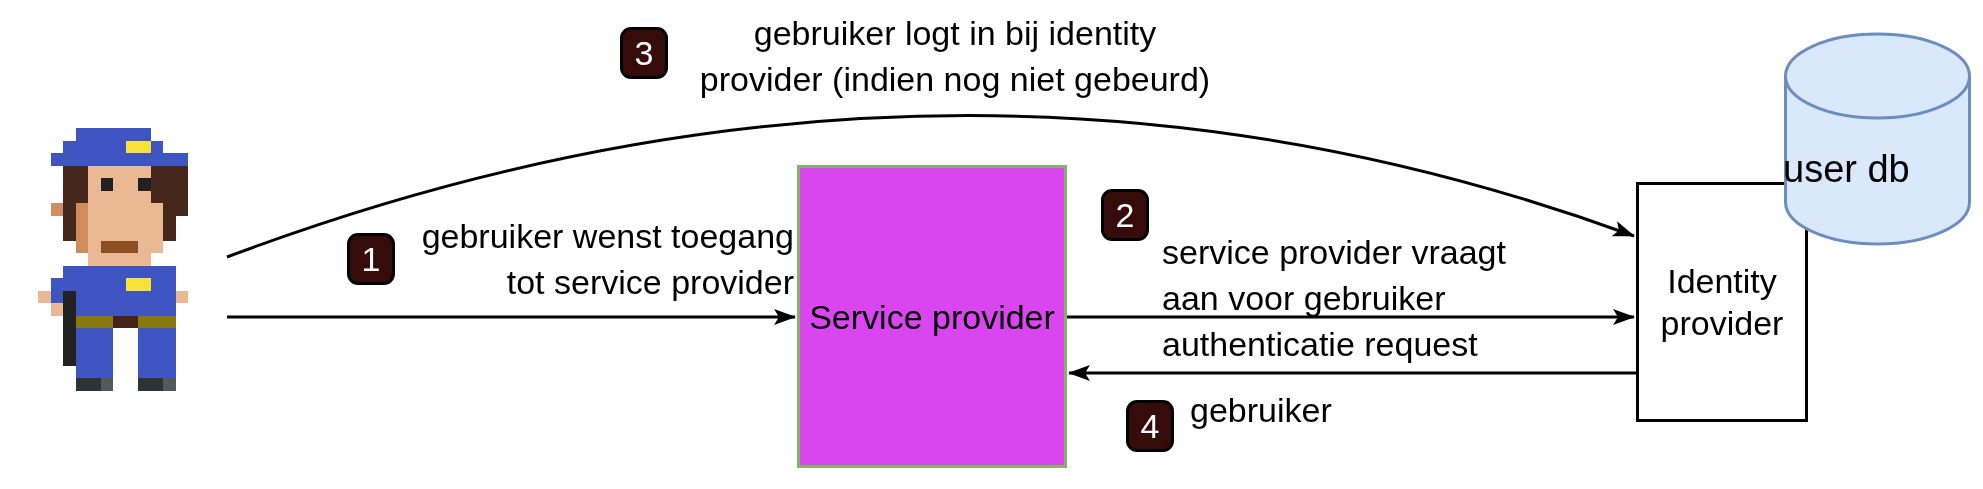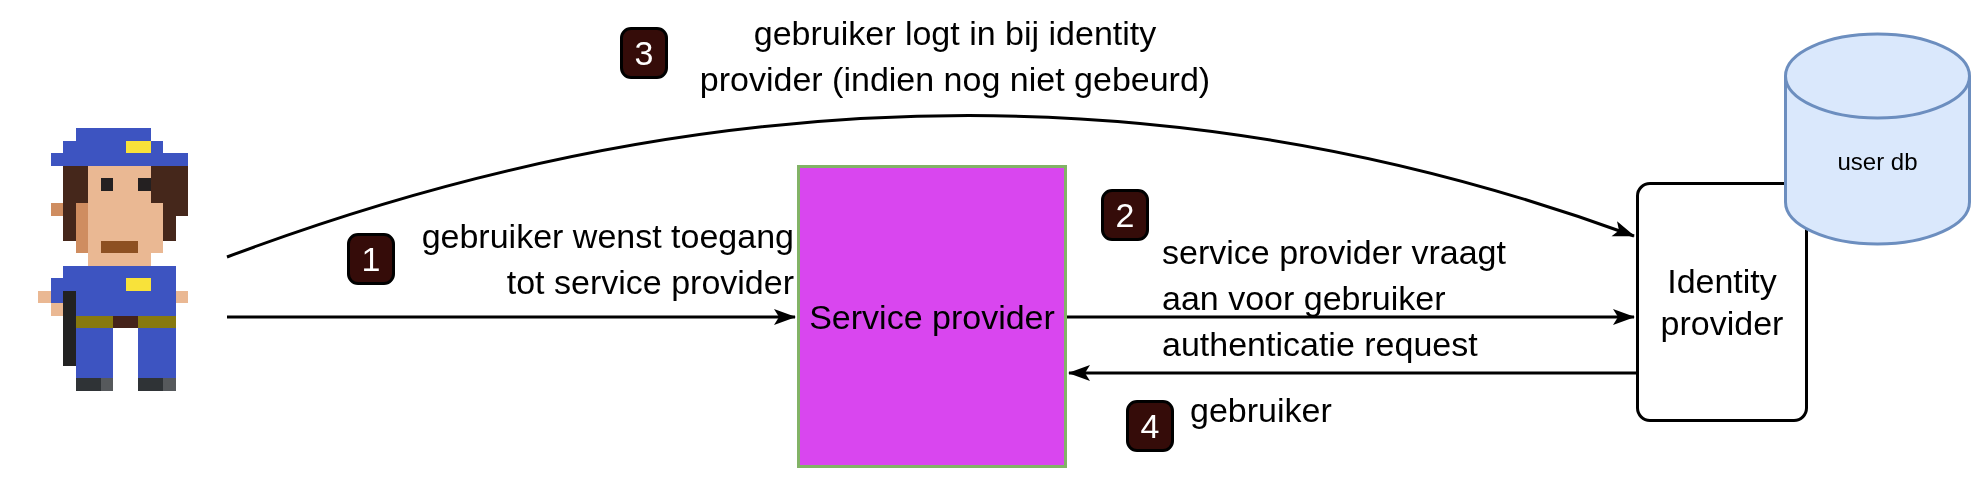--- a/index.html
+++ b/index.html
@@ -27,21 +27,21 @@
   }
   .node-identity{
     left:1636px;top:182px;width:172px;height:240px;
     border:3px solid;
     flex-direction:column;
     z-index:1;
   }
   .cylinder{position:absolute;left:1783px;top:31px;width:189px;height:216px;z-index:2;}
   .cylinder-label{
     position:absolute;left:1783px;top:148px;width:189px;
-    text-align:center;font-size:24px;z-index:3;
+    text-align:left;font-size:38px;z-index:3;
   }
   .badge{
     position:absolute;
     width:48px;height:52px;
     box-sizing:border-box;
     border:3px solid;
     border-radius:11px;
     display:flex;align-items:center;justify-content:center;
     font-size:34px;
     z-index:2;
@@ -261,21 +261,21 @@
         <rect x="100" y="250" width="12.9" height="12.9" fill="#2f3336"></rect>
         <rect x="112.5" y="250" width="12.9" height="12.9" fill="#2f3336"></rect>
         <rect x="125" y="250" width="12.9" height="12.9" fill="#56595c"></rect>
       </svg>
   </div>
 
   <div class="node node-service" style="background-color: #d946ef; border-color: rgb(130, 179, 102);">
     <span>Service provider</span>
   </div>
 
-  <div class="node node-identity" style="background-color: rgb(255, 255, 255); border-color: rgb(0, 0, 0); border-radius: 14px;">
+  <div class="node node-identity" style="background-color: rgb(255, 255, 255); border-color: rgb(0, 0, 0);">
     <span>Identity</span>
     <span>provider</span>
   </div>
 
   <svg class="cylinder" width="189" height="216" viewBox="0 0 189 216">
     <g stroke-width="3" fill="#dae8fc" stroke="#6c8ebf">
       <path d="M 2.5 45 L 2.5 171 A 92 42 0 0 0 186.5 171 L 186.5 45"></path>
       <ellipse cx="94.5" cy="45" rx="92" ry="42"></ellipse>
     </g>
   </svg>

